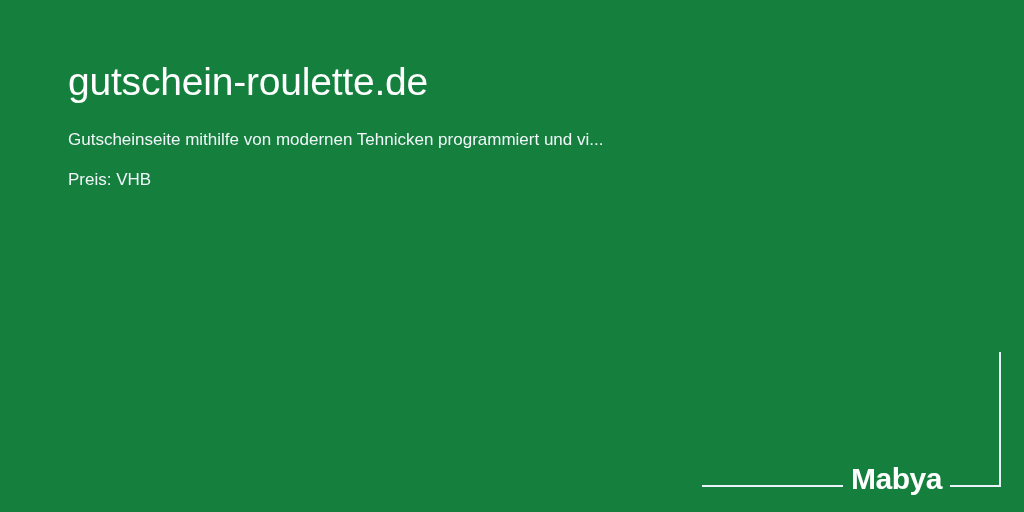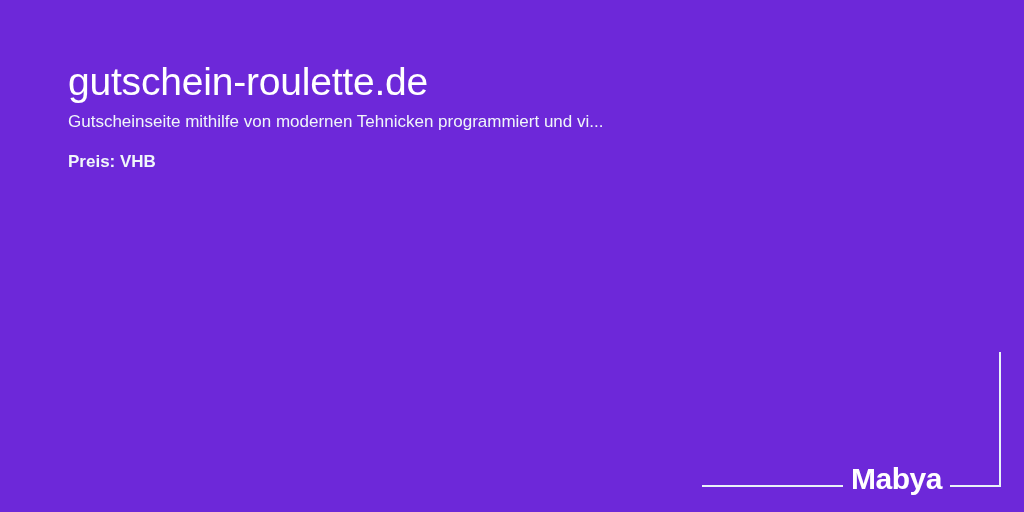--- a/index.html
+++ b/index.html
@@ -14,21 +14,21 @@
   body {
     background: #1C77A6;
     font-family: "Liberation Sans", sans-serif;
     -webkit-font-smoothing: antialiased;
   }
 
   .card {
     position: relative;
     width: 1024px;
     height: 512px;
-    background: #6d28d9;
+    background: #15803d;
     overflow: hidden;
   }
 
   
   .text-block {
     position: absolute;
     left: 68px;
     top: 58px;
     width: 700px;
   }
@@ -36,34 +36,34 @@
   .listing-title {
     font-size: 39px;
     font-weight: 400;
     line-height: 48px;
     color: #FFFFFF;
     letter-spacing: -0.2px;
     white-space: nowrap;
   }
 
   .listing-description {
-    margin-top: 4px;
+    margin-top: 22px;
     font-size: 17px;
     font-weight: 400;
     line-height: 24px;
     color: #F0F6FA;
     white-space: nowrap;
     overflow: hidden;
     text-overflow: ellipsis;
   }
 
   .listing-price {
     margin-top: 16px;
     font-size: 17px;
-    font-weight: 700;
+    font-weight: 400;
     line-height: 24px;
     color: #F0F6FA;
     white-space: nowrap;
   }
 
   
   .brand-lockup {
     position: absolute;
     left: 702px;
     top: 352px;

